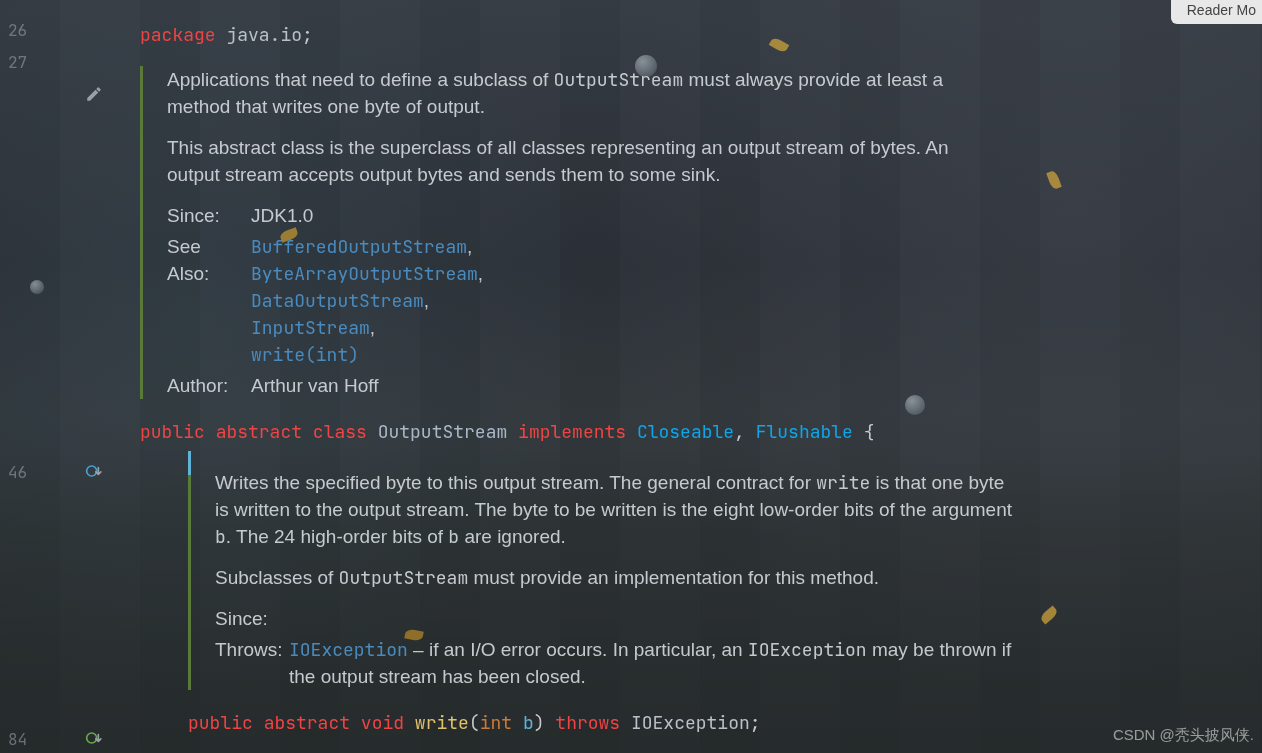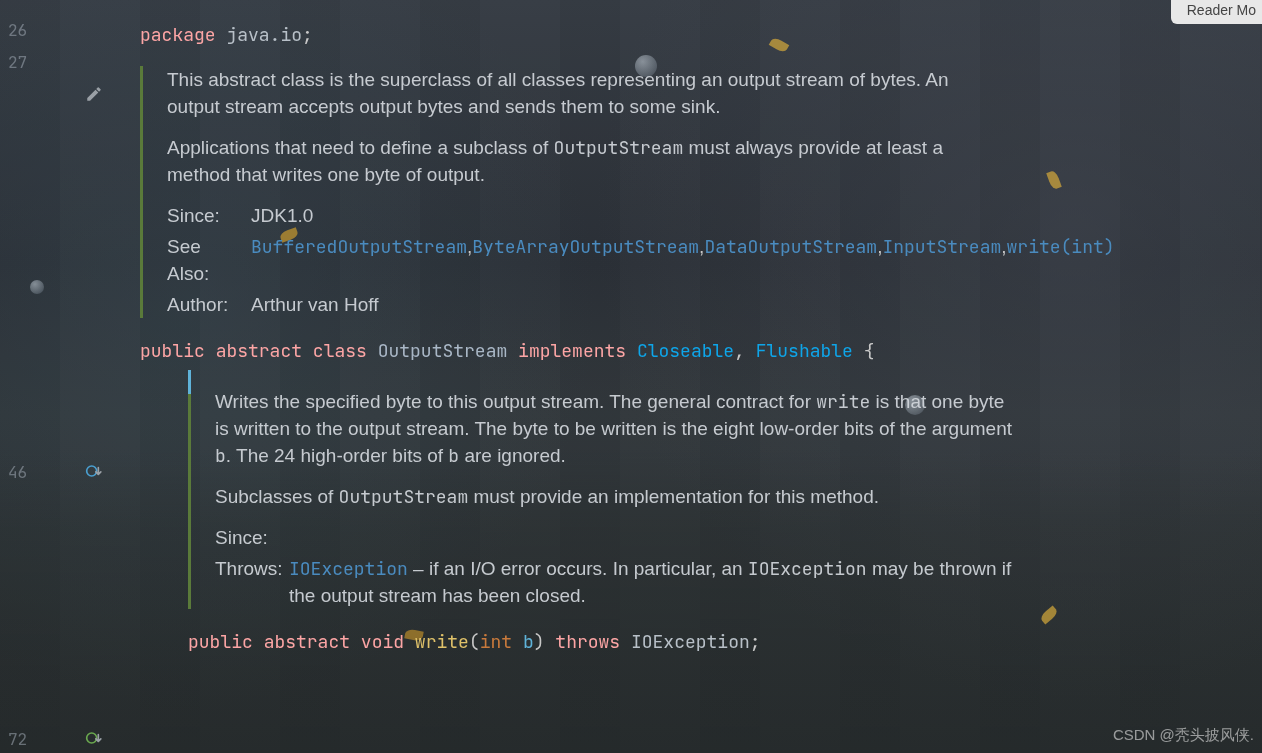--- a/index.html
+++ b/index.html
@@ -58,21 +58,21 @@
   .pencil svg{width:100%;height:100%;fill:#9aa0a6}
   .gdown{width:20px;height:20px}
   .gdown svg{width:100%;height:100%}
 
   .code {
     position:absolute; left:140px; top:20px; right:20px;
     font-family: 'JetBrains Mono','Consolas',monospace;
     font-size:18px; line-height:30px;
     color:#b8c0c8;
   }
-  .kw{color:#fca5a5} 
+  .kw{color:#ef4444} 
   .pkg{color:#b8c0c8}
   .cls{color:#0ea5e9}
   .cls2{color:#a9b7c6}
   .mth{color:#e0c26a}
   .param-t{color:#c97a3c}
   .param-n{color:#5fb3d9}
   .exc{color:#b8c0c8}
   .punct{color:#c8c8c8}
 
   .doc {
@@ -83,21 +83,21 @@
     color:rgba(210,215,220,0.92);
     font-family:'Segoe UI',-apple-system,sans-serif;
     font-size:19px; line-height:27px;
   }
   .doc p{margin:8px 0 14px 0}
   .doc .mono{font-family:'JetBrains Mono','Consolas',monospace;font-size:18px;color:rgba(210,215,220,0.92)}
   .doc .link{font-family:'JetBrains Mono','Consolas',monospace;font-size:18px;color:#4a8bbf}
   .doc-row{display:flex;gap:4px;margin:4px 0}
   .doc-label{width:80px;flex:0 0 80px}
   .doc-val{flex:1}
-  .links-col{display:flex;gap:0}
+  .links-col{display:flex;flex-direction:column;gap:0}
 
   .caret{
     display:inline-block;width:3px;height:24px;background:#5fb3d9;vertical-align:middle;margin-right:4px;
   }
 
   .watermark{
     position:absolute; right:8px; bottom:8px;
     color:rgba(230,230,230,0.6); font-size:15px;
     font-family:sans-serif;
   }
@@ -114,21 +114,21 @@
 <span class="drop d1"></span>
 <span class="drop d2"></span>
 <span class="drop d3"></span>
 
 <div class="reader-btn">Reader Mo</div>
 
 <div class="gutter">
   <div class="lineno ln26">26</div>
   <div class="lineno ln27">27</div>
   <div class="lineno ln46">46</div>
-  <div class="lineno ln62">72</div>
+  <div class="lineno ln62">84</div>
 
   <div class="gicon gi1 pencil">
     <svg viewBox="0 0 24 24">
         <path d="M3 17.25V21h3.75l11-11-3.75-3.75-11 11zM20.7 7.05a1 1 0 0 0 0-1.4l-2.35-2.35a1 1 0 0 0-1.4 0L15 5.25 18.75 9l1.95-1.95z"></path>
       </svg>
   </div>
   <div class="gicon gi2 gdown">
     <svg viewBox="0 0 24 24">
         <circle cx="8" cy="12" r="6" fill="none" stroke="#4a9fd0" stroke-width="2"></circle>
         <path d="M16 8v8m0 0l-3-3m3 3l3-3" stroke="#9aa0a6" stroke-width="2" fill="none" stroke-linecap="round"></path>
@@ -144,24 +144,24 @@
 
 <div class="code">
 
   <div>
     <span class="kw">package</span>
     <span> </span>
     <span class="pkg">java.io</span><span class="punct">;</span>
   </div>
 
   <div class="doc">
-    <p>This abstract class is the superclass of all classes representing an output stream of bytes. An output stream accepts output bytes and sends them to some sink.</p>
     <p>
       <span>Applications that need to define a subclass of </span><span class="mono">OutputStream</span><span> must always provide at least a method that writes one byte of output.</span>
     </p>
+    <p>This abstract class is the superclass of all classes representing an output stream of bytes. An output stream accepts output bytes and sends them to some sink.</p>
     <div class="doc-row">
       <div class="doc-label">Since:</div>
       <div class="doc-val">JDK1.0</div>
     </div>
     <div class="doc-row">
       <div class="doc-label">See Also:</div>
       <div class="doc-val links-col">
         <span><span class="link">BufferedOutputStream</span><span class="punct">,</span></span>
         <span><span class="link">ByteArrayOutputStream</span><span class="punct">,</span></span>
         <span><span class="link">DataOutputStream</span><span class="punct">,</span></span>

